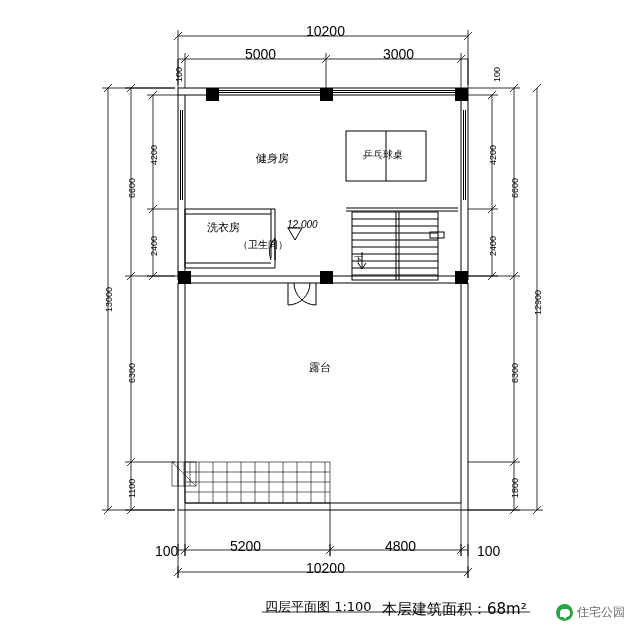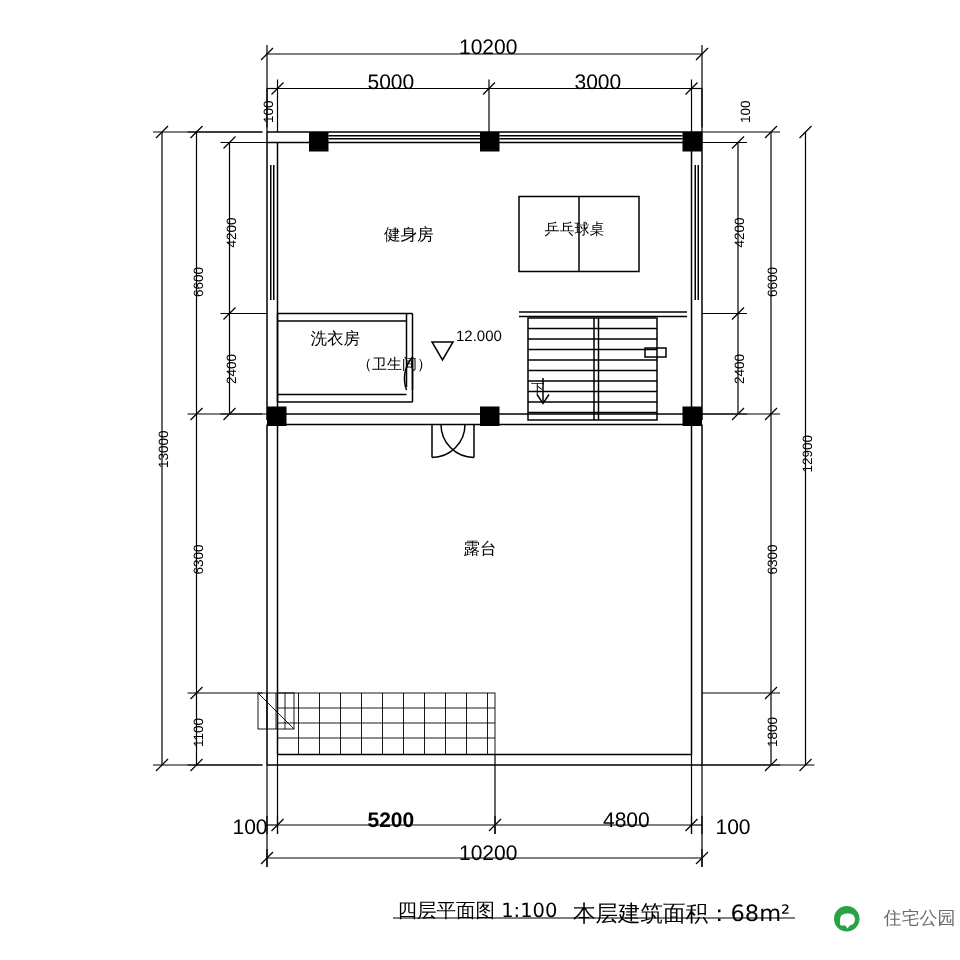--- a/index.html
+++ b/index.html
@@ -1,22 +1,22 @@
 <!DOCTYPE html>
 <html><head>
 <meta charset="utf-8">
 <style>
   html,body{margin:0;padding:0;background:#ffffff;}
   body{width:640px;height:640px;position:relative;font-family:"Liberation Sans","DejaVu Sans",sans-serif;color:#000;overflow:hidden;}
   #plan{position:absolute;left:0;top:0;width:640px;height:640px;}
   .txt{position:absolute;white-space:nowrap;font-size:14px;line-height:1;color:#000;}
-  .txt.cn{font-family:Liberation Mono, monospace;}
+  .txt.cn{font-family:Liberation Serif, serif;}
   .vtxt{position:absolute;white-space:nowrap;font-size:9px;line-height:1;color:#000;transform-origin:0 0;transform:rotate(-90deg);}
   .cap{position:absolute;white-space:nowrap;color:#000;}
-  .footer-logo{position:absolute;display:flex;align-items:center;gap:16px;}
+  .footer-logo{position:absolute;display:flex;align-items:center;gap:4px;}
   .logo-circle{width:17px;height:17px;border-radius:50%;background:#2ba245;position:relative;display:inline-block;}
   .logo-circle:before{content:"";position:absolute;left:3.5px;top:4.5px;width:10px;height:8px;border-radius:5px 5px 5px 1px;background:#fff;}
   .logo-circle:after{content:"";position:absolute;left:6px;top:11px;width:0;height:0;border-left:3px solid transparent;border-right:3px solid transparent;border-top:4px solid #fff;}
   .logo-text{font-size:12px;color:#6b6b6b;font-family:"DejaVu Sans","Liberation Sans",sans-serif;}
 </style>
 </head>
 <body>
 
 <svg id="plan" viewBox="0 0 640 640">
 
@@ -275,31 +275,31 @@
 
 <div class="vtxt" style="left:489px;top:165px;">4200</div>
 <div class="vtxt" style="left:489px;top:256px;">2400</div>
 <div class="vtxt" style="left:511px;top:198px;">6600</div>
 <div class="vtxt" style="left:511px;top:383px;">6300</div>
 <div class="vtxt" style="left:511px;top:498px;">1800</div>
 <div class="vtxt" style="left:534px;top:315px;">12900</div>
 
 <div class="txt" style="left:155px;top:544px;">100</div>
 <div class="txt" style="left:477px;top:544px;">100</div>
-<div class="txt" style="left:245px;top:539px;font-weight:bold;">5200</div>
-<div class="txt" style="left:402px;top:539px;">4800</div>
+<div class="txt" style="left:230px;top:539px;">5200</div>
+<div class="txt" style="left:385px;top:539px;">4800</div>
 <div class="txt" style="left:306px;top:561px;">10200</div>
 
 <div class="txt cn" style="left:256px;top:153px;font-size:11px;">健身房</div>
 <div class="txt cn" style="left:363px;top:150px;font-size:10px;">乒乓球桌</div>
 <div class="txt cn" style="left:207px;top:222px;font-size:11px;">洗衣房</div>
 <div class="txt cn" style="left:205px;top:240px;font-size:10px;margin-left:33px;">（卫生间）</div>
 <div class="txt cn" style="left:309px;top:362px;font-size:11px;">露台</div>
 
-<div class="txt" style="left:304px;top:220px;font-size:10px;">12.000</div>
+<div class="txt" style="left:287px;top:220px;font-size:10px;font-style:italic;">12.000</div>
 
 <div class="txt cn" style="left:354px;top:256px;font-size:9px;">下</div>
 
 <div class="cap" style="left:265px;top:598px;font-size:13px;font-family:'DejaVu Sans','Liberation Sans',sans-serif;">四层平面图 1:100</div>
 <div class="cap" style="left:382px;top:600px;font-size:15px;font-family:'DejaVu Sans','Liberation Sans',sans-serif;">本层建筑面积：68m²</div>
 
 <div class="footer-logo" style="left:556px;top:604px;">
   <span class="logo-circle"></span>
   <span class="logo-text">住宅公园</span>
 </div>

